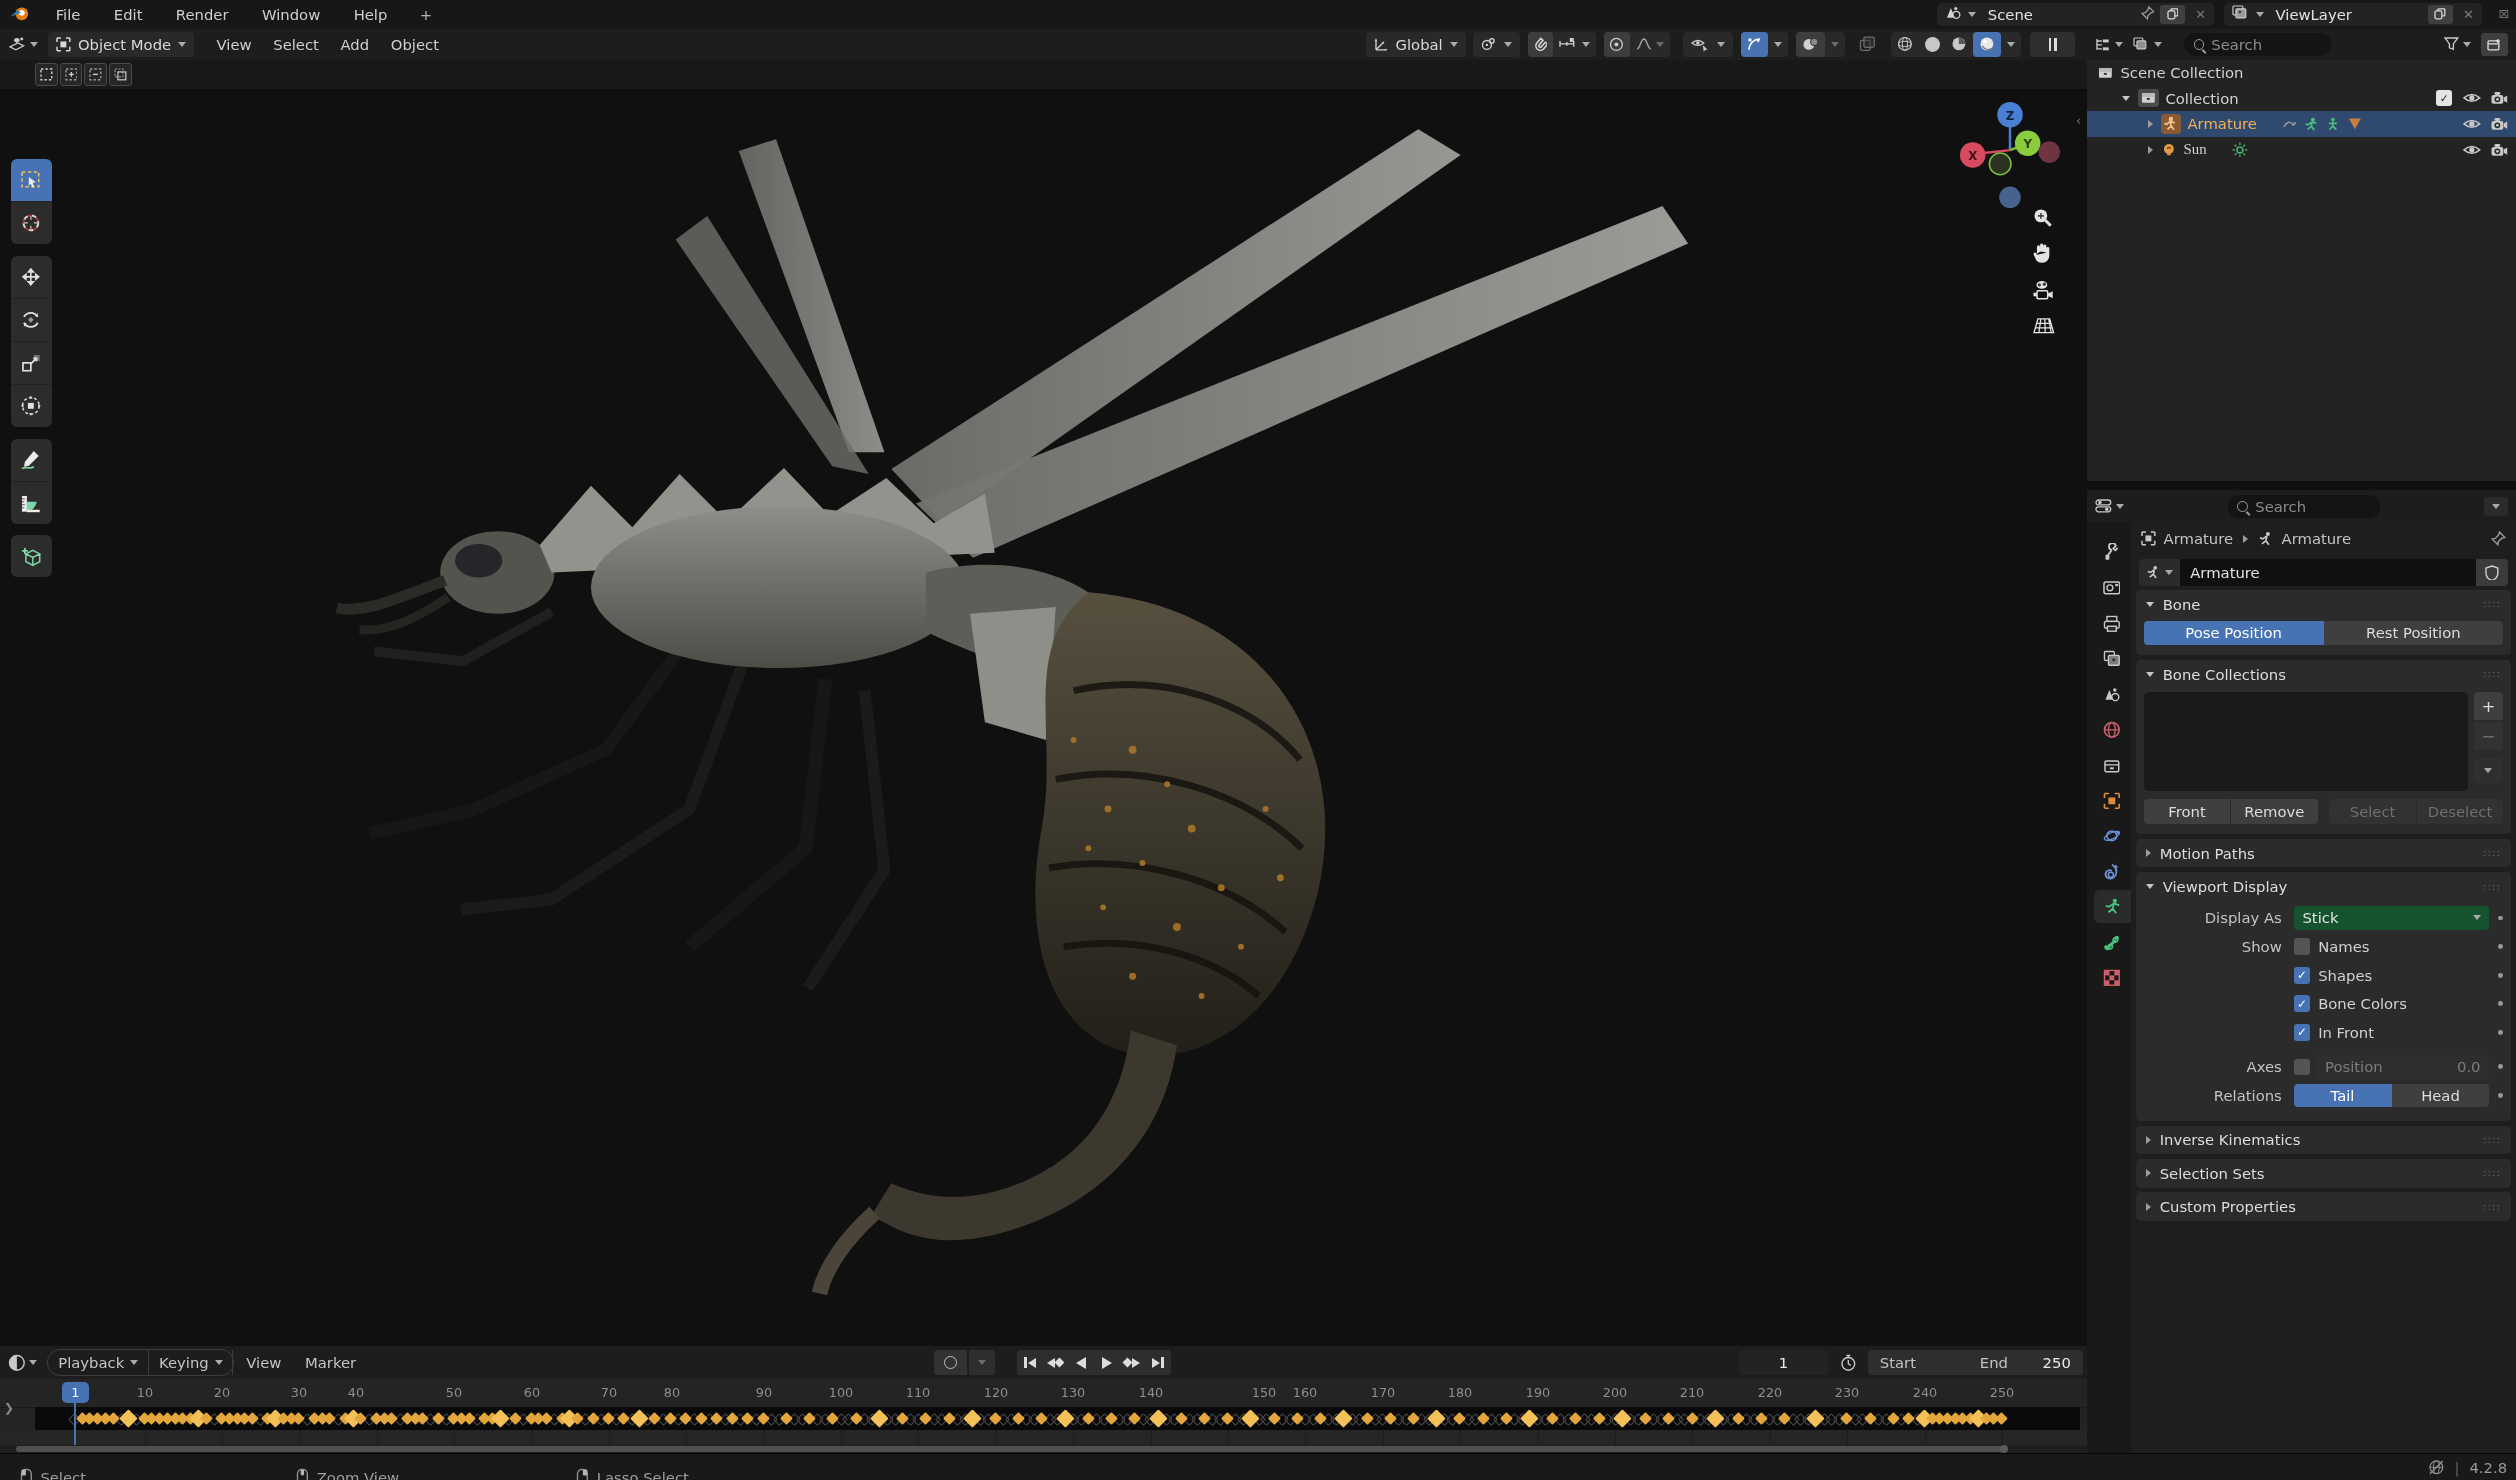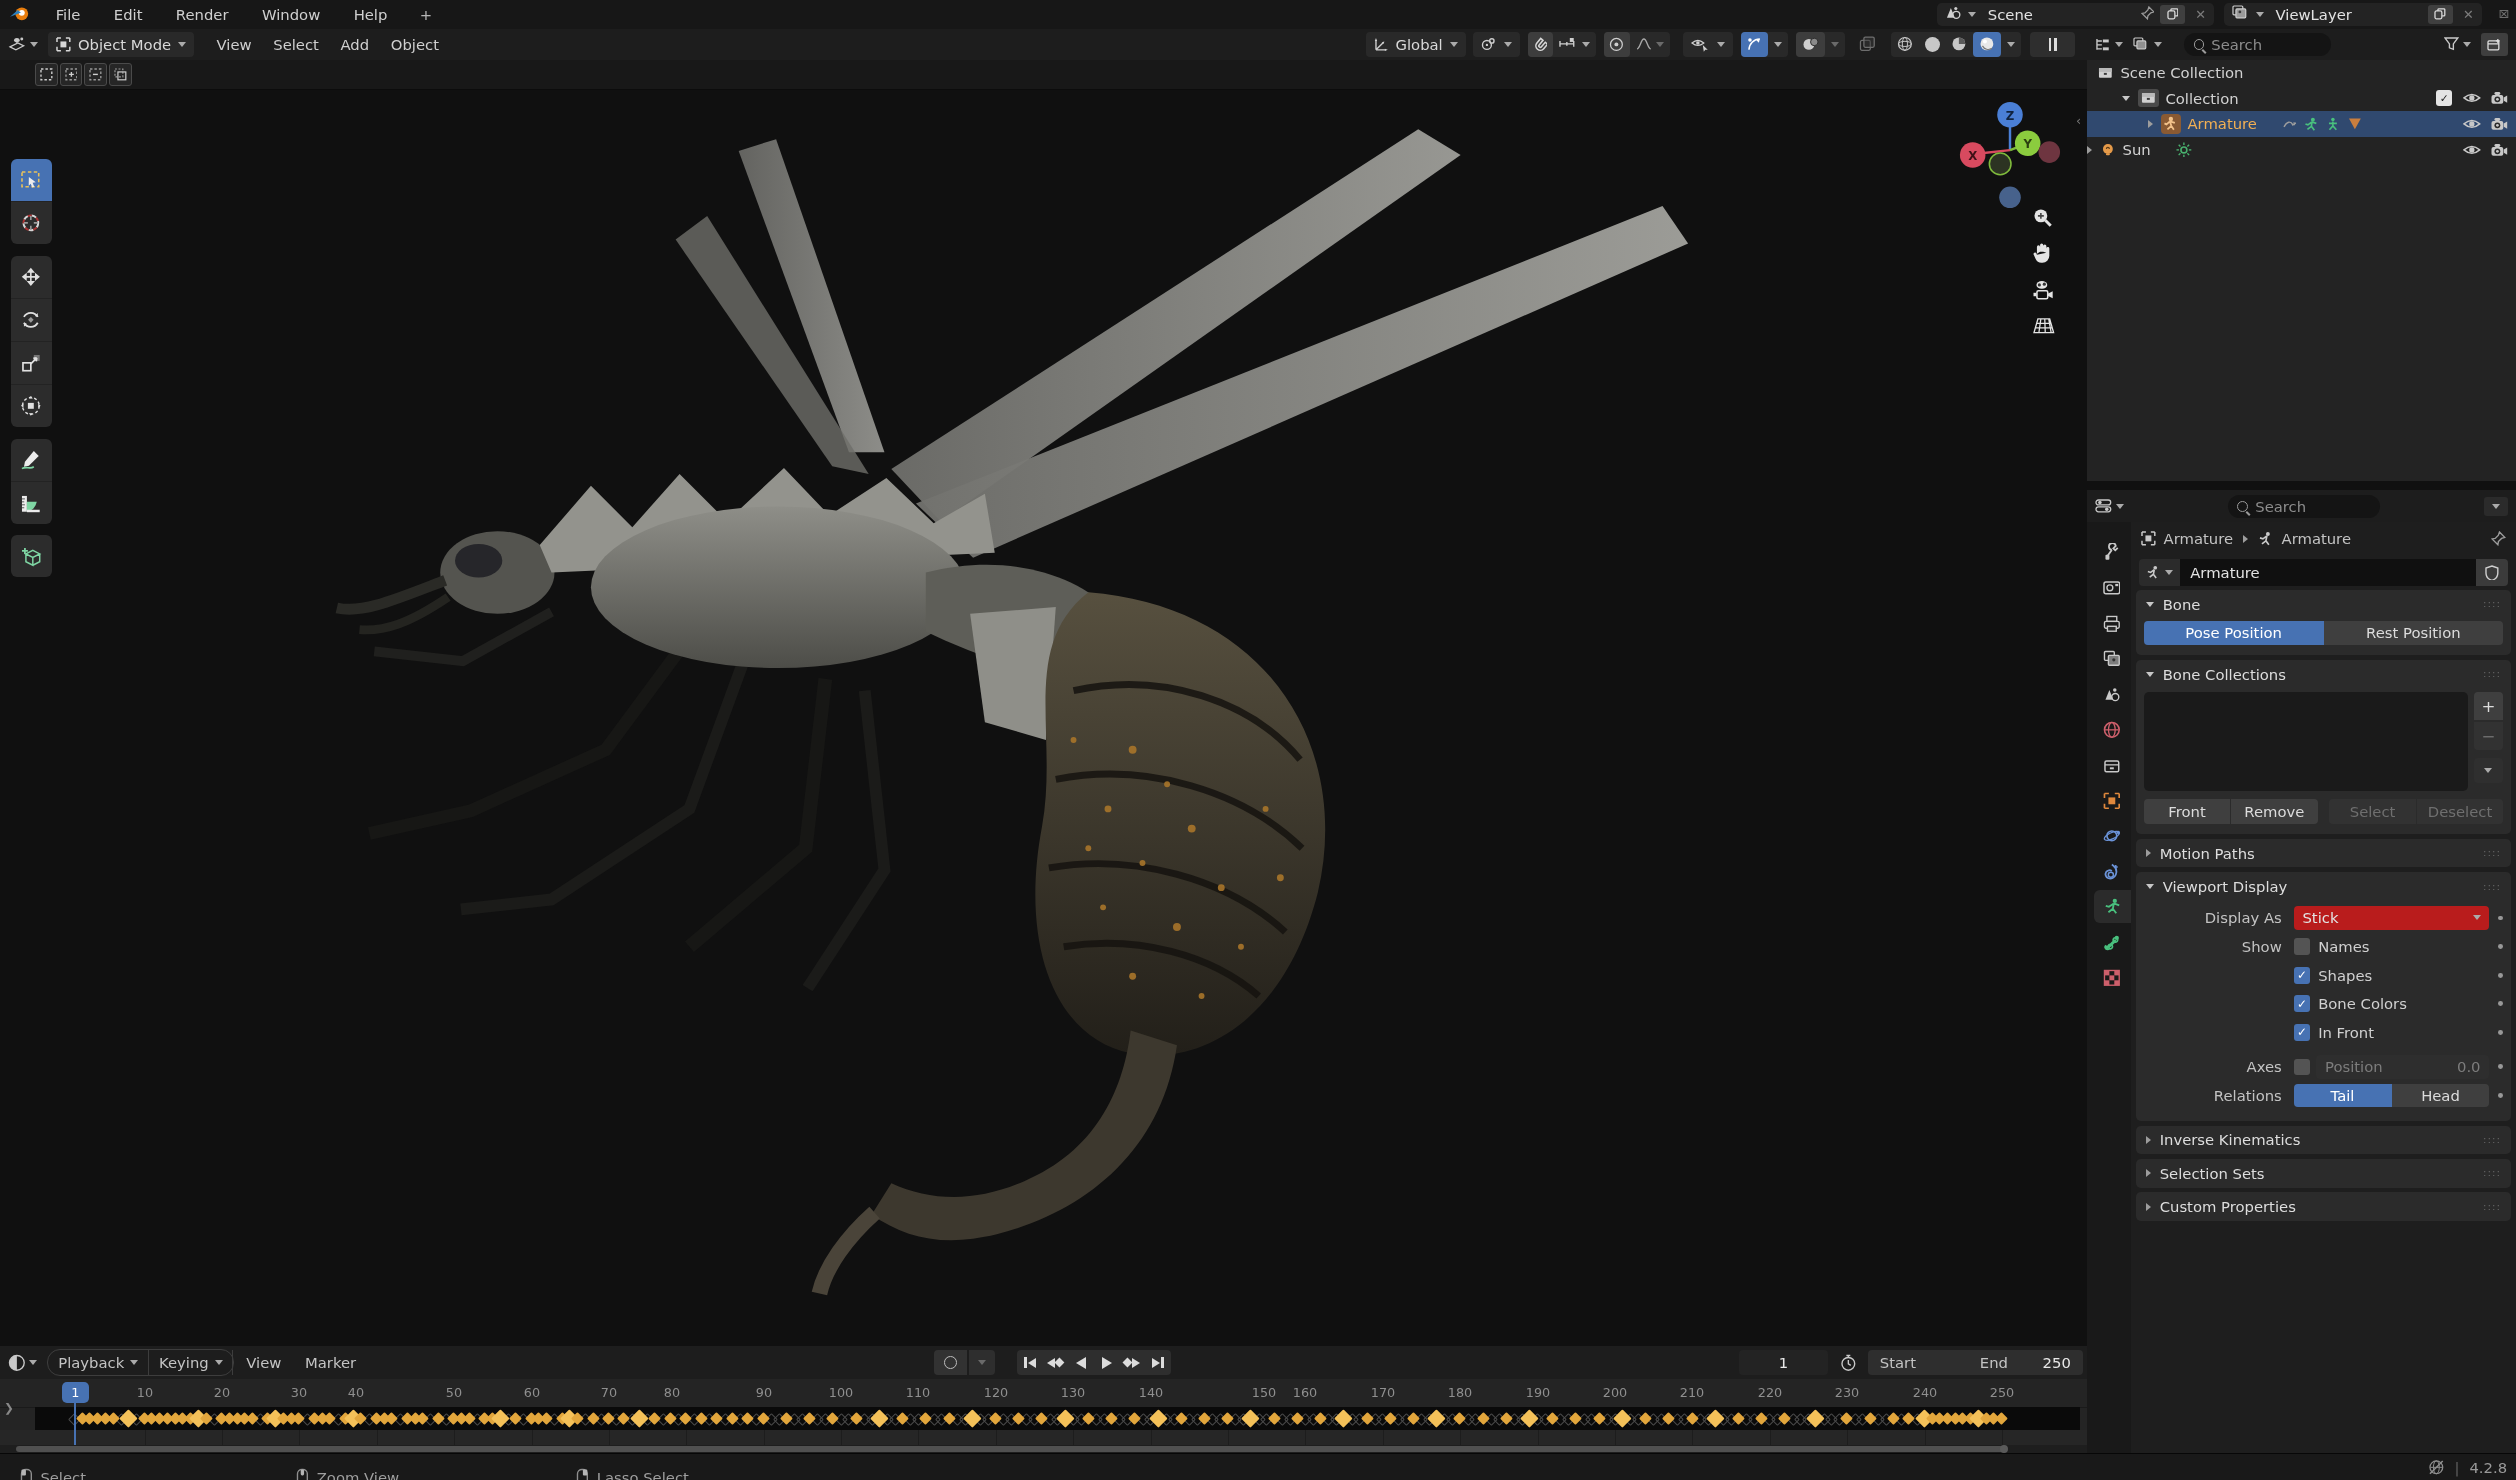--- a/index.html
+++ b/index.html
@@ -70,21 +70,21 @@
   .grip{margin-left:auto;color:#6f6f6f;font-size:8.9px;letter-spacing:1.5px;}
   .tbtn{height:24.6px;display:flex;align-items:center;justify-content:center;color:#dcdcdc;background:#3f3f3f;}
   .tbtn.blue{background:#4772b3;color:#fff;}
   .tbtn.disabled{background:#323232;color:#6f6f6f;}
   .prow{display:flex;align-items:center;height:26.6px;margin-bottom:2px;}
   .plabel{width:138px;text-align:right;padding-right:11.8px;color:#c3c3c3;flex:none;}
   .cb{width:16.7px;height:16.7px;border-radius:3px;background:#545454;flex:none;display:flex;align-items:center;justify-content:center;}
   .cb.on{background:#4772b3;}
   .cb.on::after{content:"✓";color:#fff;font-size:11.8px;font-weight:bold;}
   .adot{width:4.9px;height:4.9px;border-radius:50%;background:#989898;margin-left:8.9px;flex:none;}
-  .field{background:#b91c1c;border-radius:3.9px;height:24.6px;display:flex;align-items:center;color:#e3e3e3;}
+  .field{background:#14532d;border-radius:3.9px;height:24.6px;display:flex;align-items:center;color:#e3e3e3;}
 
   
   #timeline-hdr{left:0;top:1346px;width:2087px;height:33px;background:#1d1d1d;border-bottom:1px solid #0e0e0e;display:flex;align-items:center;}
   #timeline{left:0;top:1379px;width:2087px;height:74px;background:#242424;}
   #ruler{position:absolute;left:0;top:0;width:2087px;height:27.6px;background:#242424;border-bottom:1px solid #1a1a1a;}
   .tick-label{position:absolute;top:5.9px;transform:translateX(-50%);color:#8f8f8f;font-size:12.8px;}
   #band{position:absolute;left:35px;top:27.6px;width:2045px;height:23.6px;background:#0a0a0a;}
   .kf{position:absolute;top:7.9px;width:8.9px;height:8.9px;background:#e2a63c;transform:rotate(45deg);border-radius:1px;}
   .kf.major{top:5.9px;width:12.8px;height:12.8px;background:#f4c159;}
   .kf.ghost{top:8.9px;width:6.9px;height:6.9px;background:none;border:1px solid #4a4a4a;}
@@ -651,21 +651,21 @@
             <svg width="16.7" height="13.8" viewBox="0 0 17 14">
               <rect x="0.5" y="4" width="12" height="9" rx="2" fill="#c8c8c8"></rect>
               <circle cx="6.5" cy="8.5" r="3" fill="#2a2a2a"></circle>
               <circle cx="6.5" cy="8.5" r="1.4" fill="#c8c8c8"></circle>
               <rect x="3.5" y="1" width="6" height="3" rx="1.5" fill="#c8c8c8"></rect>
               <polygon points="13,6.5 16.5,4.5 16.5,12 13,10" fill="#c8c8c8"></polygon>
             </svg>
           </span>
         </span>
       </div>
-      <div class="out-row" style="">
+      <div class="out-row" style="padding-left: 61px; font-family: Liberation Serif, serif;">
         <span class="chev-r" style="margin-right:7.9px;"></span>
         <span style="display:inline-flex;">
           <svg width="15.8" height="14.8" viewBox="0 0 16 15">
             <circle cx="8" cy="7" r="5" fill="#e59a49"></circle>
             <rect x="6" y="11.5" width="4" height="2" rx="1" fill="#e59a49"></rect>
             <path d="M6.5 7 a1.5 1.5 0 0 1 3 0" stroke="#5a3a16" stroke-width="1.2" fill="none"></path>
           </svg>
         </span>
         <span class="out-label">Sun</span>
         <span style="display:inline-flex;gap:6.9px;margin-left:25.6px;">

